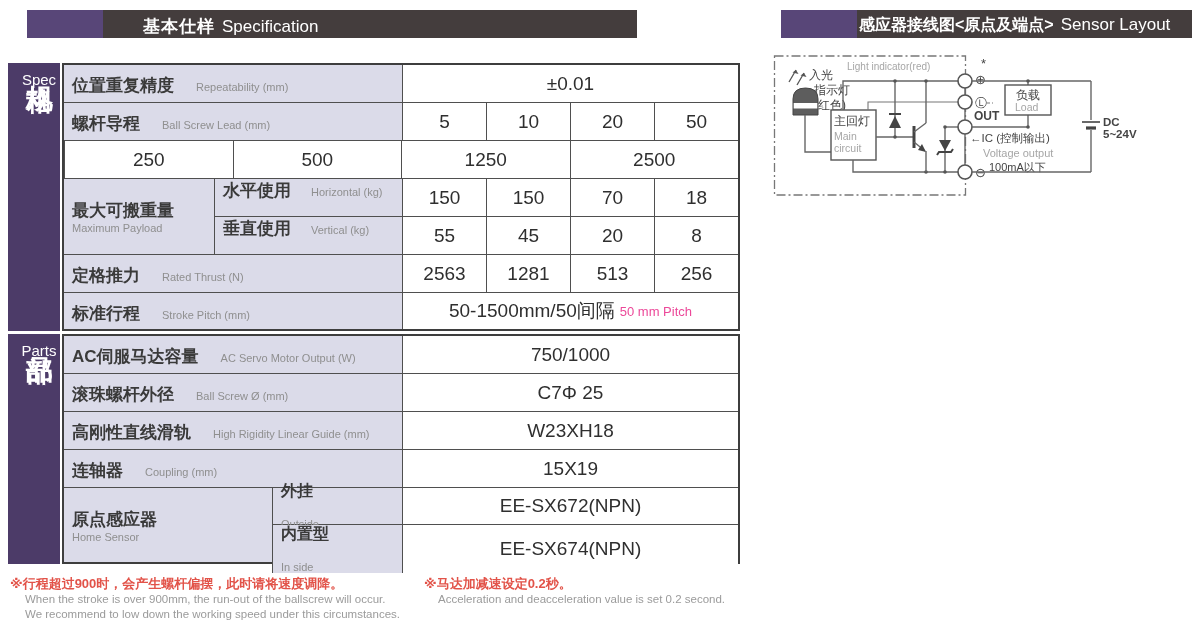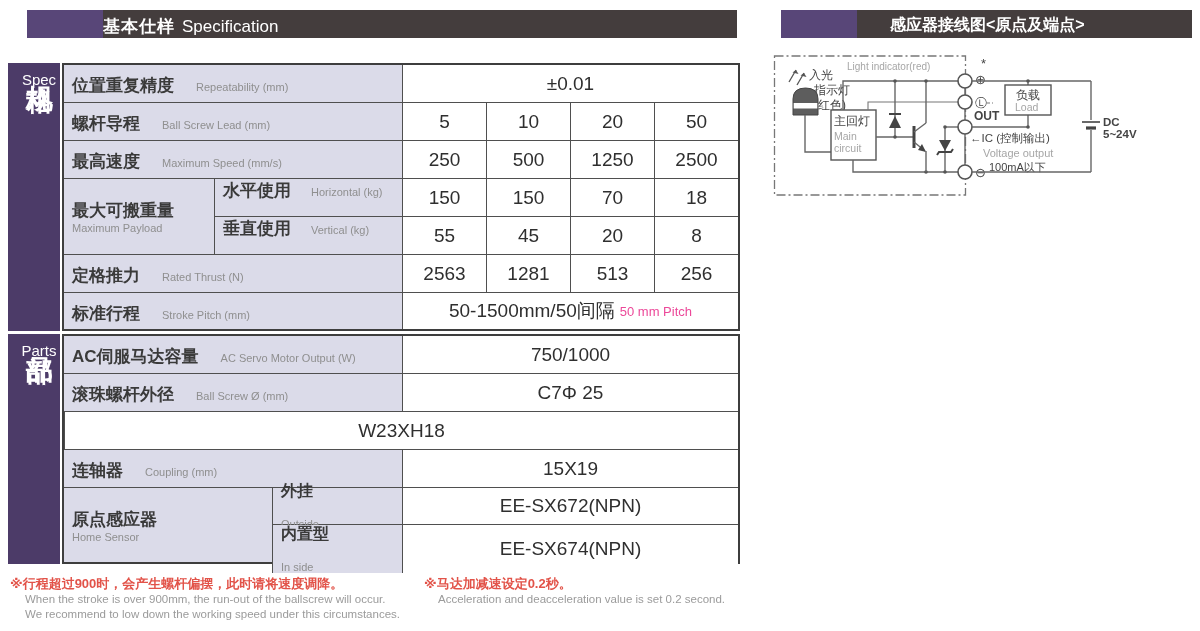--- a/index.html
+++ b/index.html
@@ -9,23 +9,23 @@
   }
   .page { position: relative; width: 1200px; height: 631px; background: #fff; overflow: hidden; }
 
   
   .sec-hdr { position: absolute; top: 10px; height: 28px; display: flex; }
   .sec-hdr .sq { width: 76px; height: 28px; background: #584678; }
   .sec-hdr .bar { height: 28px; background: #443d3d; color: #fff; display: flex; align-items: baseline; padding-top: 5px; }
   .hdr-zh { font-size: 17px; font-weight: 700; letter-spacing: 1px; }
   .hdr-en { font-size: 17px; font-weight: 400; margin-left: 7px; }
   #hdr-left { left: 27px; }
-  #hdr-left .bar { width: 634px; }
+  #hdr-left .bar { width: 534px; padding-left: 40px; }
   #hdr-right { left: 781px; }
-  #hdr-right .bar { width: 335px; padding-left: 26px; flex-direction: column; }
+  #hdr-right .bar { width: 335px; padding-left: 2px; }
   #hdr-right .hdr-zh { font-size: 16px; letter-spacing: 0; }
 
   
   .tsec { position: absolute; left: 8px; display: flex; }
   #sec-spec  { top: 63px; }
   #sec-parts { top: 334px; }
   .side {
     width: 52px; background: #4c3b68; color: #fff;
     display: flex; flex-direction: column; align-items: center; justify-content: flex-start;
     margin-right: 2px;
@@ -108,24 +108,20 @@
         </div>
         <div class="vals">
           <div class="v">5</div>
           <div class="v">10</div>
           <div class="v">20</div>
           <div class="v">50</div>
         </div>
       </div>
 
       <div class="row" style="height:38px">
-        <div class="cell lbl">
-          <span class="zh">最高速度</span>
-          <span class="en">Maximum Speed (mm/s)</span>
-        </div>
         <div class="vals">
           <div class="v">250</div>
           <div class="v">500</div>
           <div class="v">1250</div>
           <div class="v">2500</div>
         </div>
       </div>
 
       <div class="row" style="height:76px">
         <div class="lbl-col" style="width:150px">
@@ -210,20 +206,24 @@
         <div class="cell lbl">
           <span class="zh">滚珠螺杆外径</span>
           <span class="en">Ball Screw Ø (mm)</span>
         </div>
         <div class="vals">
             <div class="v">C7Φ 25</div>
           </div>
       </div>
 
       <div class="row" style="height:38px">
+        <div class="cell lbl">
+          <span class="zh">高刚性直线滑轨</span>
+          <span class="en">High Rigidity Linear Guide (mm)</span>
+        </div>
         <div class="vals">
             <div class="v">W23XH18</div>
           </div>
       </div>
 
       <div class="row" style="height:38px">
         <div class="cell lbl">
           <span class="zh">连轴器</span>
           <span class="en">Coupling (mm)</span>
         </div>

